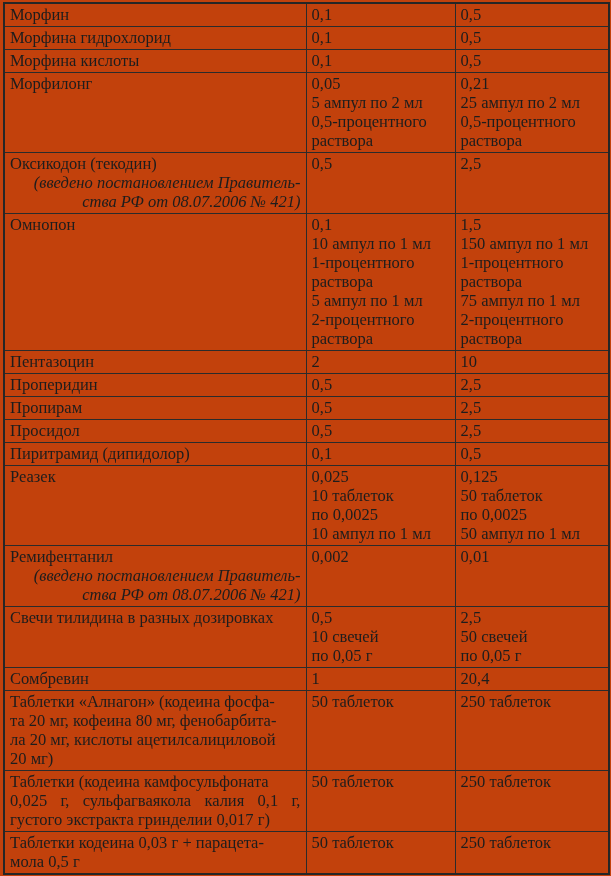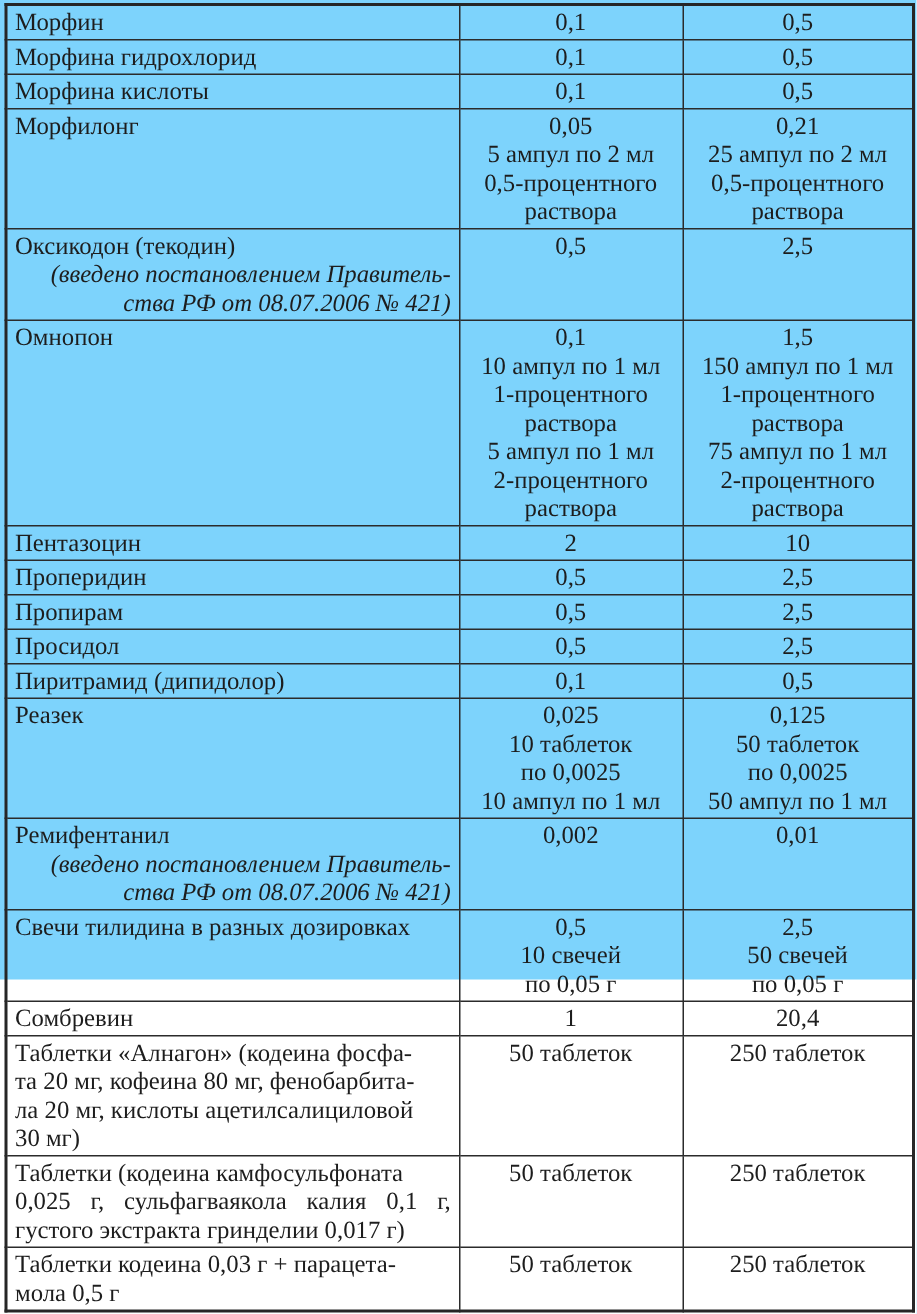--- a/index.html
+++ b/index.html
@@ -6,22 +6,22 @@
     margin: 0;
     padding: 0;
     background: #ffffff;
     width: 611px;
     height: 876px;
     overflow: hidden;
   }
   .page {
     position: relative;
     width: 611px;
-    height: 653px;
-    background: #7dd3fc;
+    height: 876px;
+    background: #c2410c;
   }
   table.dosage {
     position: absolute;
     left: 3px;
     top: 2px;
     width: 605px;
     border-collapse: collapse;
     table-layout: fixed;
     border: 2px solid #262626;
     font-family: "Liberation Serif", "DejaVu Serif", serif;
@@ -32,21 +32,20 @@
   table.dosage td {
     border: 1.4px solid #2b2b2b;
     vertical-align: top;
     padding: 1px 5px 2px 5px;
     overflow: hidden;
   }
   td.name-cell {
     text-align: left;
   }
   td.dose-cell {
-    text-align: center;
     padding-left: 2px;
     padding-right: 2px;
   }
   .line { white-space: nowrap; }
   td.name-cell .line { white-space: normal; }
   .italic { font-style: italic; text-align: right; }
   .just { text-align: justify; text-align-last: justify; }
 </style>
 </head>
 <body>
@@ -254,21 +253,21 @@
           </td>
     <td class="dose-cell">
             <div class="line">20,4</div>
           </td>
   </tr>
         <tr>
     <td class="name-cell">
             <div class="line">Таблетки «Алнагон» (кодеина фосфа-</div>
             <div class="line">та 20 мг, кофеина 80 мг, фенобарбита-</div>
             <div class="line">ла 20 мг, кислоты ацетилсалициловой</div>
-            <div class="line">30 мг)</div>
+            <div class="line">20 мг)</div>
           </td>
     <td class="dose-cell">
             <div class="line">50 таблеток</div>
           </td>
     <td class="dose-cell">
             <div class="line">250 таблеток</div>
           </td>
   </tr>
         <tr>
     <td class="name-cell">

